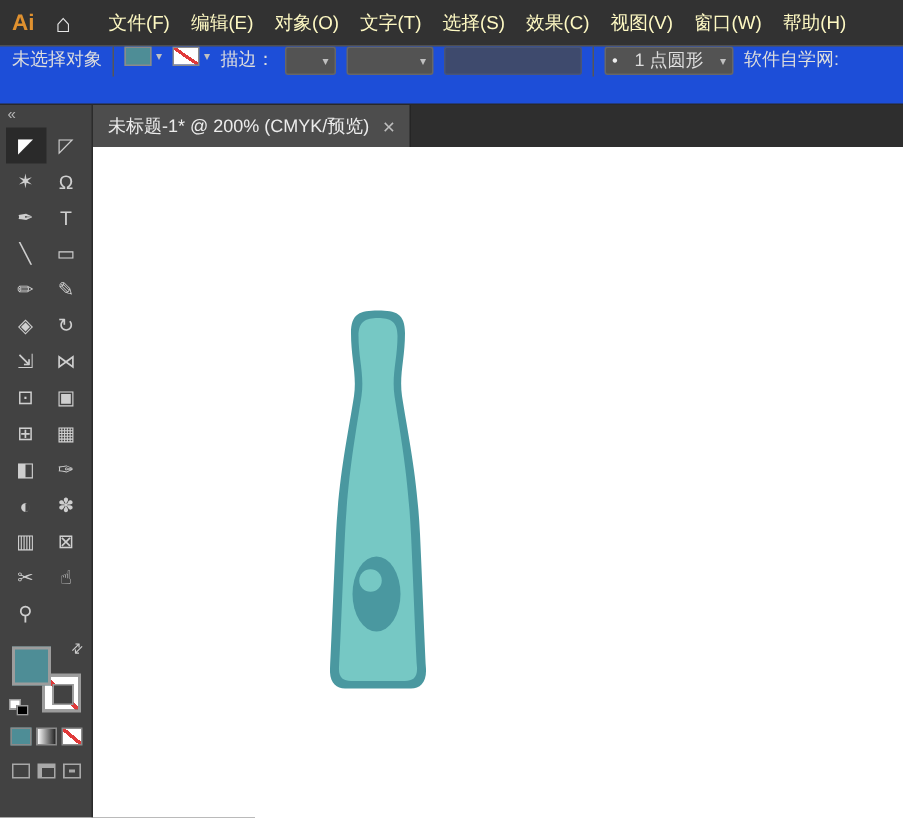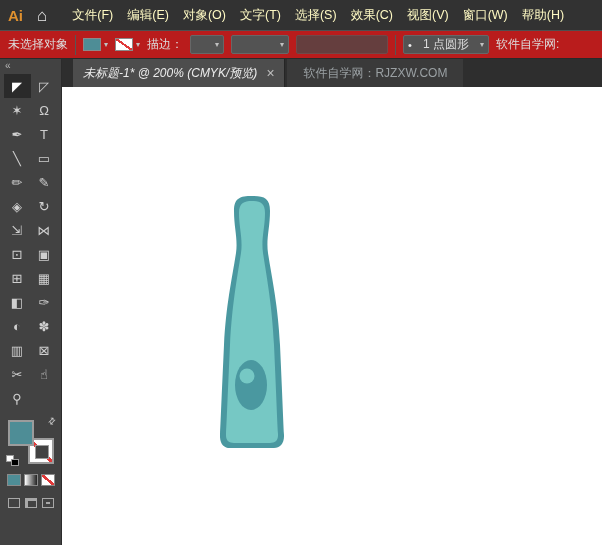--- a/index.html
+++ b/index.html
@@ -8,22 +8,22 @@
   .app { width:602px; height:545px; display:flex; flex-direction:column; background:#323232; }
 
   
   .menubar { height:30px; background:#323232; display:flex; align-items:center; padding:0 8px; flex:0 0 auto; }
   .logo { color:#e0912f; font-weight:bold; font-size:15px; margin-right:14px; }
   .home { color:#e8e8e8; font-size:17px; margin-right:18px; line-height:1; }
   .menus { display:flex; }
   .menu-item { color:#fef9c3; font-size:12.5px; padding:0 7px; cursor:default; white-space:nowrap; }
 
   
-  .controlbar { height:29px; background:#b91c1c; border-top:1px solid #4f4f4f; border-bottom:1px solid #292929;
-                display:flex; align-items:center; padding:0 8px; gap:7px; font-size:12px; color:#dddddd;
+  .controlbar { height:40px; background:#1d4ed8; border-top:1px solid #4f4f4f; border-bottom:1px solid #292929;
+                display:flex; align-items:flex-start; padding:0 8px; gap:7px; font-size:12px; color:#dddddd;
                 flex:0 0 auto; white-space:nowrap; overflow:hidden; }
   .sep { width:1px; height:20px; background:#565656; flex:0 0 auto; }
   .swatch-combo { display:inline-flex; align-items:center; gap:3px; }
   .swatch { width:18px; height:13px; border:1px solid #8a8a8a; display:inline-block; }
   .fill-teal { background:var(--swatch-teal); }
   .none-bg { background:linear-gradient(to top right, #ffffff 44%, var(--none-red) 44%, var(--none-red) 56%, #ffffff 56%); }
   .dd { font-size:8px; color:#c0c0c0; }
   .combo { height:19px; background:#535353; border:1px solid #676767; border-radius:2px;
            display:inline-flex; align-items:center; justify-content:space-between; padding:0 4px; gap:5px; }
   .combo.small { width:34px; }
@@ -64,22 +64,22 @@
   .cm-none { background:linear-gradient(to top right, #ffffff 42%, var(--none-red) 42%, var(--none-red) 58%, #ffffff 58%); }
 
   .drawmode { display:flex; gap:5px; margin-top:12px; }
   .dm { width:12px; height:10px; border:1px solid #a8a8a8; background:transparent; }
   .dm.m2 { box-shadow: inset 2px 2px 0 #a8a8a8; }
   .dm.m3 { box-shadow: inset 0 0 0 3px #424242, inset 0 0 0 4px #a8a8a8; }
 
   
   .doc { flex:1; display:flex; flex-direction:column; min-width:0; background:#2e2e2e; }
   .tabbar { height:28px; background:#2e2e2e; display:flex; align-items:stretch; flex:0 0 auto; }
-  .tab { margin-left:11px; background:#4d4d4d; color:#ececec; font-size:12px; display:flex; align-items:center;
-         padding:0 10px; gap:9px; border-right:1px solid #252525; white-space:nowrap;font-style:italic; }
+  .tab { margin-left:0; background:#4d4d4d; color:#ececec; font-size:12px; display:flex; align-items:center;
+         padding:0 10px; gap:9px; border-right:1px solid #252525; white-space:nowrap; }
   .tab .close { color:#bdbdbd; font-size:14px; line-height:1; }
   .watermark { background:#3a3a3a; color:#9aa0a3; font-size:12px; display:flex; align-items:center;
                padding:0 16px; margin-left:2px; white-space:nowrap; }
 
   .canvas { flex:1; background:#ffffff; position:relative; min-height:0; }
   .artwork { position:absolute; left:158px; top:108px; width:66px; height:258px; }
 </style>
 </head>
 <body>
 
@@ -243,21 +243,20 @@
         <span class="dm m3"></span>
       </div>
     </div>
 
     <div class="doc">
       <div class="tabbar">
         <div class="tab">
           <span>未标题-1* @ 200% (CMYK/预览)</span>
           <span class="close">×</span>
         </div>
-        <div class="watermark">软件自学网：RJZXW.COM</div>
       </div>
 
       <div class="canvas">
         <svg class="artwork" viewBox="0 0 66 258" aria-hidden="true">
           <path style="fill:var(--art-dark)" d="M14 16 C14 3 20 1 32 1 C44 1 50 3 50 16
                C50 33 46 44 48 58 C52 84 58 110 60 150
                C62 193 63 220 64 240 C64.4 249 60 253 54 253
                L10 253 C4 253 -0.4 249 0 240
                C1 220 2 193 4 150 C6 110 12 84 16 58
                C18 44 14 33 14 16 Z"></path>

